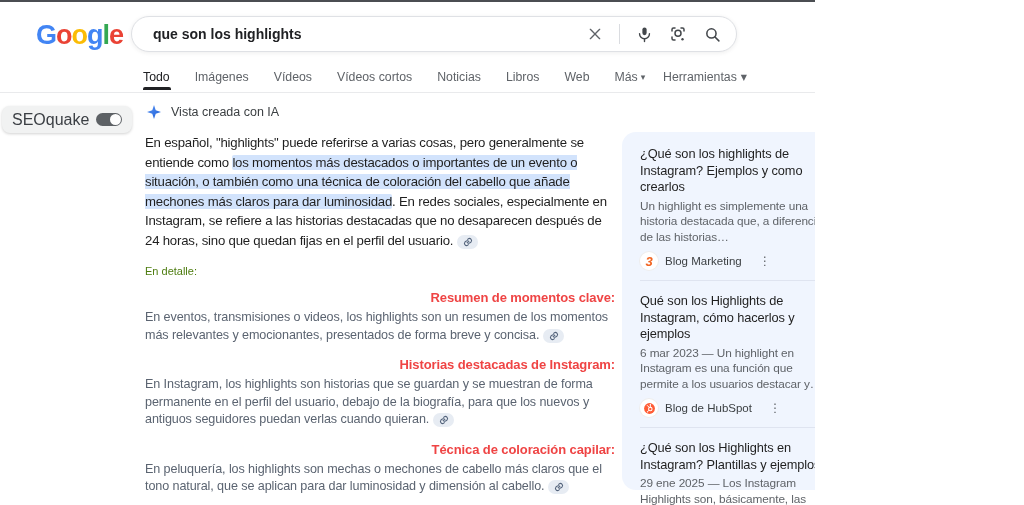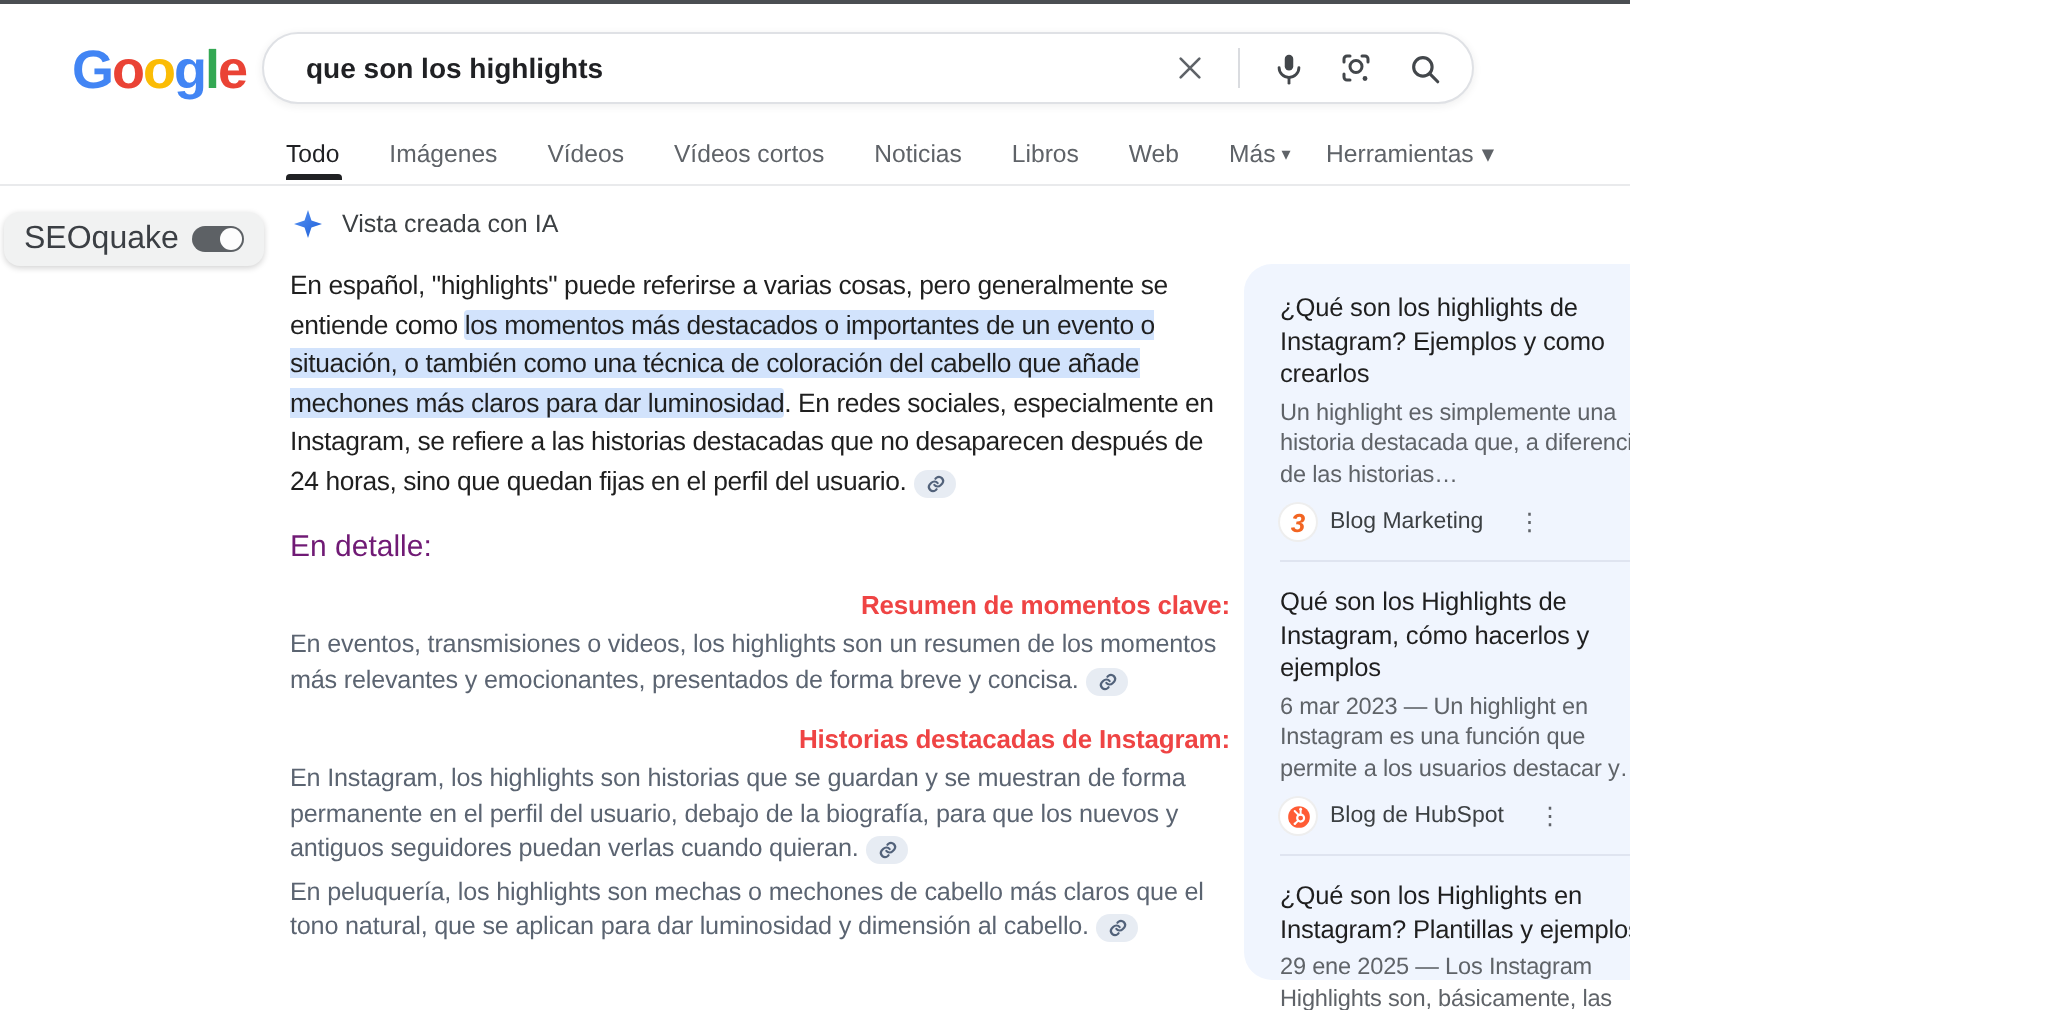--- a/index.html
+++ b/index.html
@@ -50,21 +50,21 @@
   
   .ai-header { position:absolute; left:146px; top:104px; display:flex; align-items:center; gap:9px; }
   .ai-header .ai-label { font-size:12.5px; color:#3c4043; }
   .panel-kebab { position:absolute; left:903px; top:103px; font-size:15px; color:#5f6368; cursor:pointer;
     width:18px; text-align:center; }
 
   
   .ai-body { position:absolute; left:145px; top:133px; width:470px; color:#1f1f1f; }
   .ai-intro, .ai-outro { font-size:13.2px; line-height:19.5px; letter-spacing:-0.2px; color:#1f1f1f; }
   .ai-intro .hl { background:#d2e3fc; border-radius:2px; }
-  .detail-label { font-size:15px; margin-top:15px; color:#701a75; }
+  .detail-label { font-size:11px; margin-top:15px; color:#4d7c0f; }
   .sec-head { font-size:13px; font-weight:bold; color:#ef4444; margin-top:13px; letter-spacing:-0.1px;text-align:right; }
   .sec-body { font-size:12.6px; line-height:17.5px; letter-spacing:-0.1px; color:#5b6471; margin-top:4px; }
   .link-chip { display:inline-flex; align-items:center; justify-content:center; width:21px; height:14px;
     background:#e7ecf3; border-radius:8px; vertical-align:-2px; margin-left:4px; cursor:pointer; }
 
   
   .results-panel { position:absolute; left:622px; top:132px; width:294px; height:358px;
     background:#f0f5fe; border-radius:14px; padding:2px 12px 12px 18px; }
   .card { display:flex; padding:12px 0 10px 0; cursor:pointer; }
   .card + .card { border-top:1px solid #dfe4f0; }
@@ -237,20 +237,21 @@
         </span></p>
 
     <p class="sec-head">Historias destacadas de Instagram:</p>
     <p class="sec-body"><span>En Instagram, los highlights son historias que se guardan y se muestran de forma permanente en el perfil del usuario, debajo de la biografía, para que los nuevos y antiguos seguidores puedan verlas cuando quieran.</span><span class="link-chip">
           <svg width="10" height="10" viewBox="0 0 24 24" fill="none" stroke="#52627a" stroke-width="2.6" stroke-linecap="round">
             <path d="M10 13a5 5 0 0 0 7.5.5l2-2a5 5 0 0 0-7-7l-1.2 1.2"></path>
             <path d="M14 11a5 5 0 0 0-7.5-.5l-2 2a5 5 0 0 0 7 7l1.2-1.2"></path>
           </svg>
         </span></p>
 
+    <p class="sec-head">Técnica de coloración capilar:</p>
     <p class="sec-body"><span>En peluquería, los highlights son mechas o mechones de cabello más claros que el tono natural, que se aplican para dar luminosidad y dimensión al cabello.</span><span class="link-chip">
           <svg width="10" height="10" viewBox="0 0 24 24" fill="none" stroke="#52627a" stroke-width="2.6" stroke-linecap="round">
             <path d="M10 13a5 5 0 0 0 7.5.5l2-2a5 5 0 0 0-7-7l-1.2 1.2"></path>
             <path d="M14 11a5 5 0 0 0-7.5-.5l-2 2a5 5 0 0 0 7 7l1.2-1.2"></path>
           </svg>
         </span></p>
 
   </div>
 
   <div class="results-panel">

